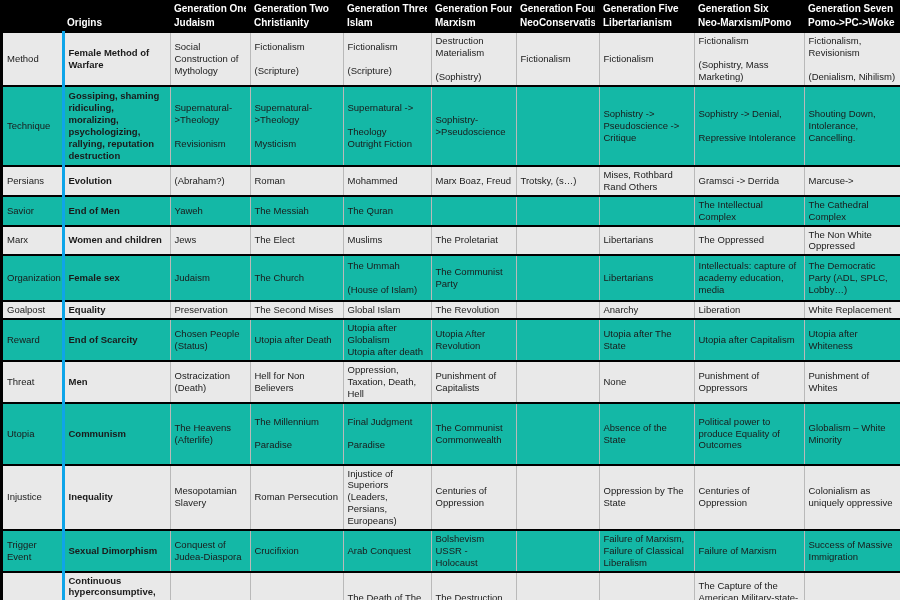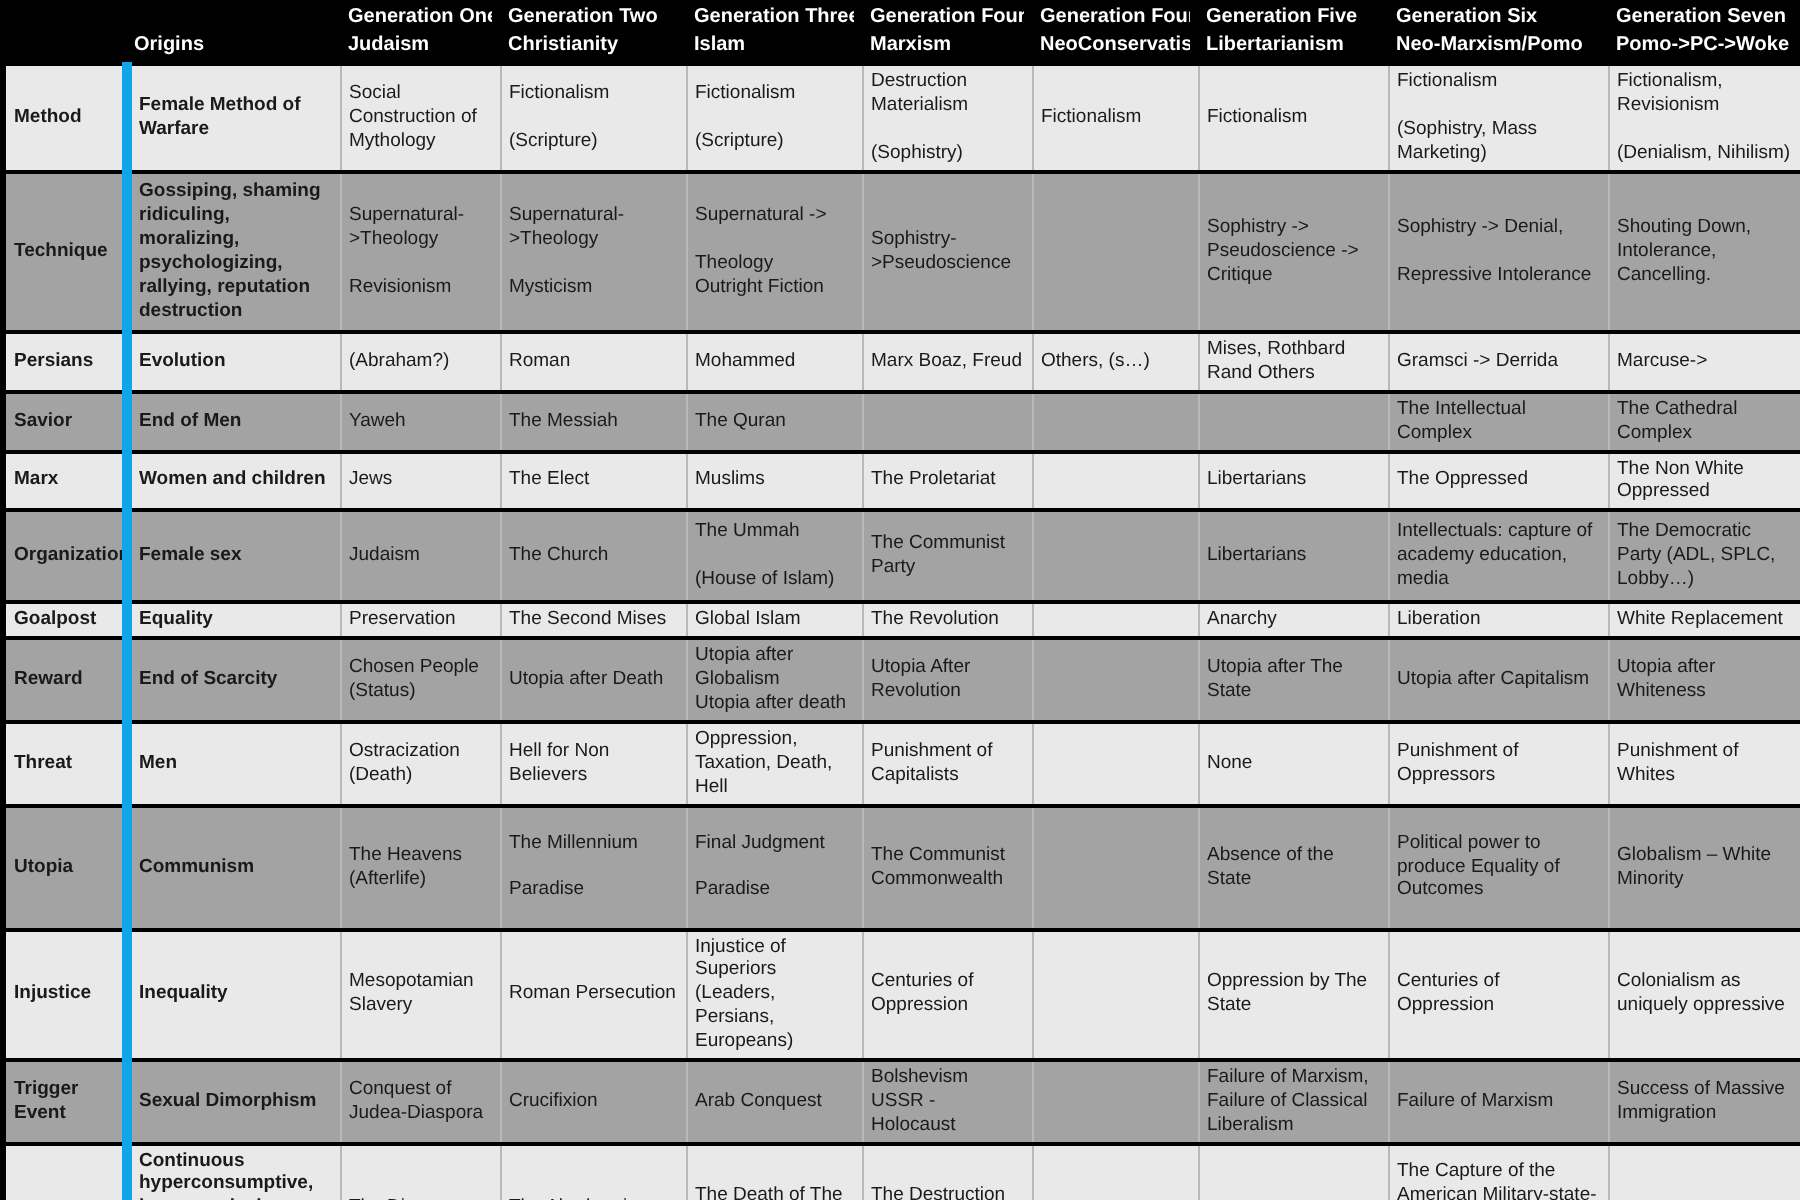--- a/index.html
+++ b/index.html
@@ -26,24 +26,24 @@
     font-size:10px;padding:2px 4px 1px 4px;height:30px;
   }
   thead .hline{min-height:14px;line-height:14px;white-space:nowrap;overflow:hidden;}
   tbody th,tbody td{
     border-top:2px solid var(--row-border);
     border-right:1px solid var(--col-border);
     vertical-align:middle;text-align:left;
     padding:2px 4px;white-space:pre-line;
     overflow:hidden;
   }
-  tbody th{font-weight:bold;border-right:5px solid #0ea5e9;}
+  tbody th{font-weight:normal;border-right:3px solid #0ea5e9;}
   tbody td.origins{font-weight:bold;}
   tbody tr.stripe th,tbody tr.stripe td{background:var(--stripe);}
-  tbody tr.plain th,tbody tr.plain td{background:#a3a3a3;}
+  tbody tr.plain th,tbody tr.plain td{background:#14b8a6;}
   tbody td:last-child{border-right:none;}
 </style>
 </head>
 <body>
 
 <div class="sheet">
   <table>
     <colgroup>
         <col style="width: 60px;">
         <col style="width: 107px;">
@@ -144,21 +144,21 @@
 Repressive Intolerance</td>
           <td>Shouting Down, Intolerance, Cancelling.</td>
         </tr>
         <tr class="stripe" style="height: 24px;">
           <th>Persians</th>
           <td class="origins">Evolution</td>
           <td>(Abraham?)</td>
           <td>Roman</td>
           <td>Mohammed</td>
           <td>Marx Boaz, Freud</td>
-          <td>Others, (s…)</td>
+          <td>Trotsky, (s…)</td>
           <td>Mises, Rothbard Rand Others</td>
           <td>Gramsci -&gt; Derrida</td>
           <td>Marcuse-&gt;</td>
         </tr>
         <tr class="plain" style="height: 22px;">
           <th>Savior</th>
           <td class="origins">End of Men</td>
           <td>Yaweh</td>
           <td>The Messiah</td>
           <td>The Quran</td>

